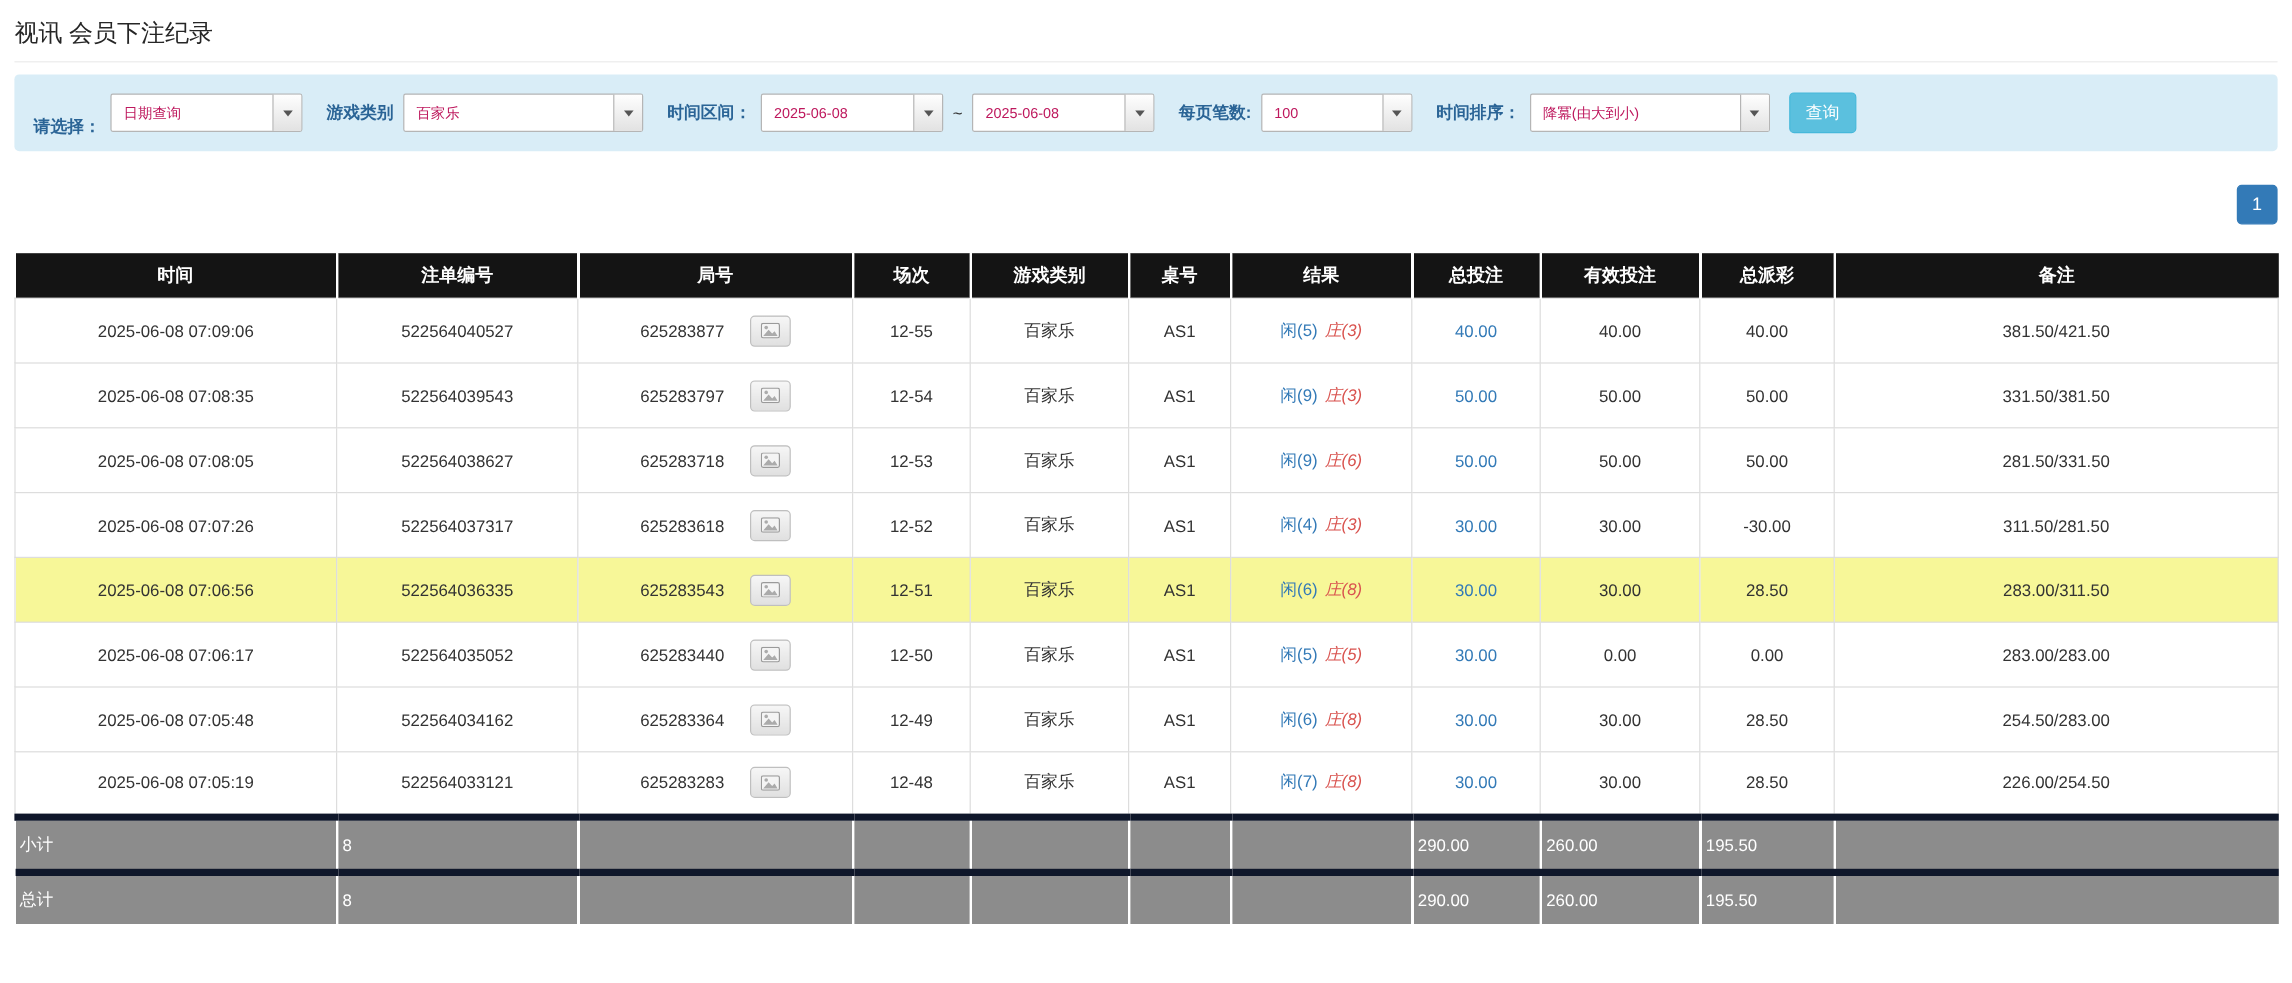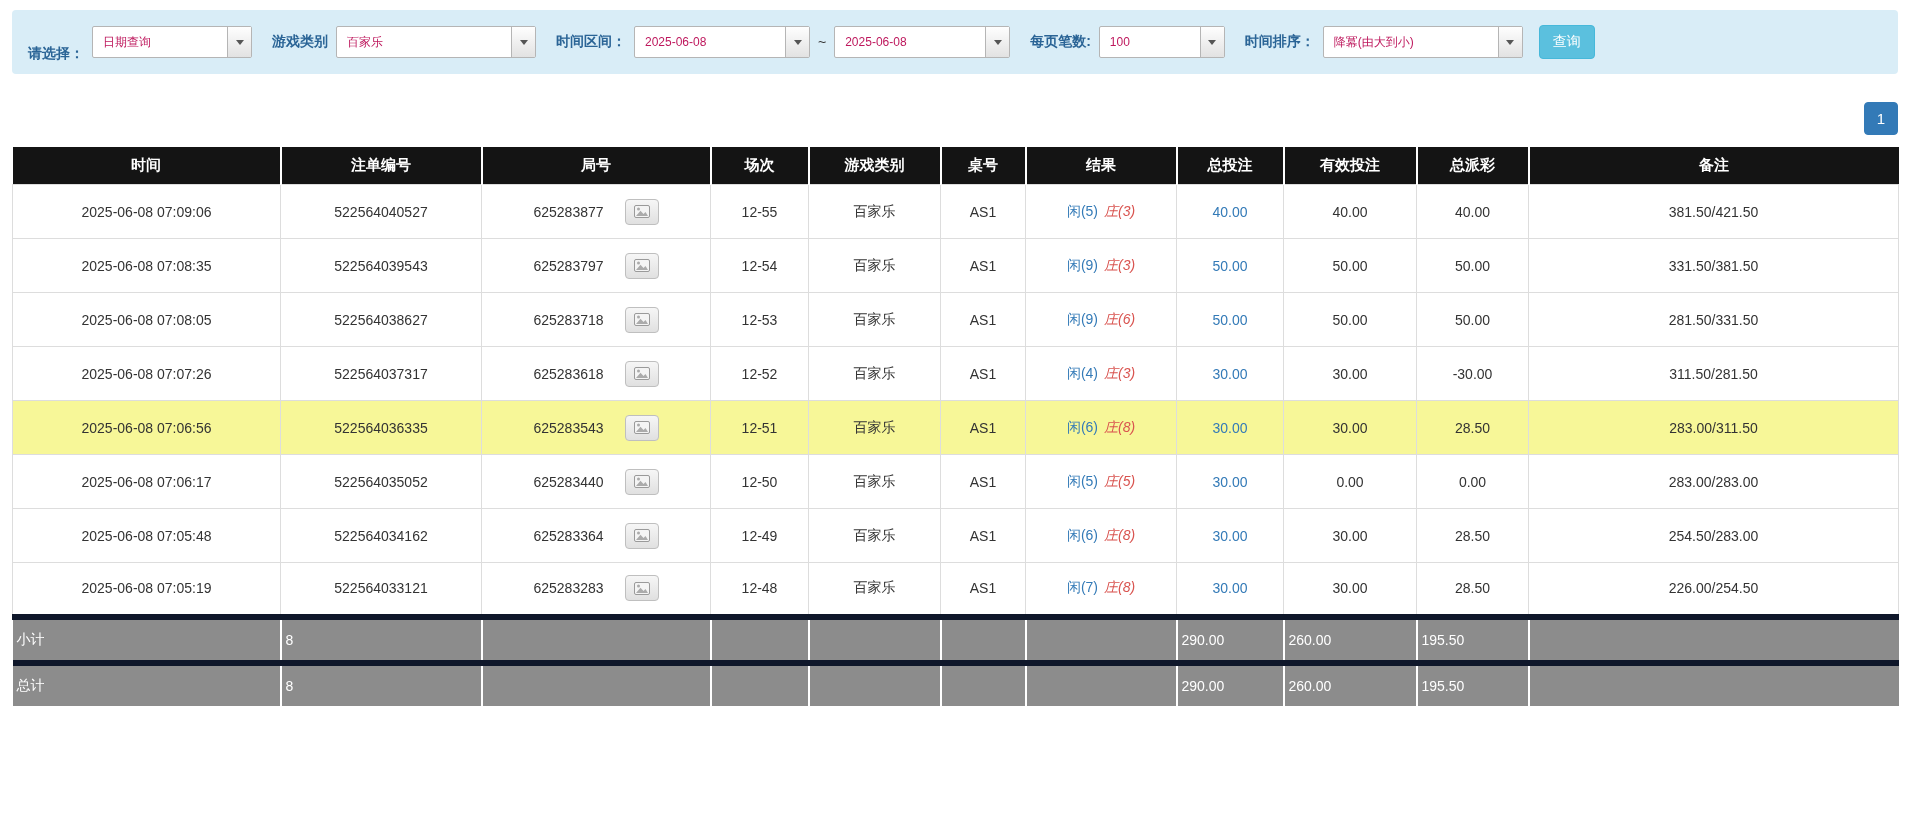--- a/index.html
+++ b/index.html
@@ -61,21 +61,21 @@
   }
   .combo-arrow::after {
     content: "";
     width: 0; height: 0;
     border-left: 4px solid transparent;
     border-right: 4px solid transparent;
     border-top: 5px solid #555;
   }
   .w-query { width: 160px; }
   .w-game  { width: 200px; }
-  .w-date  { width: 176px; }
+  .w-date  { width: 152px; }
   .w-size  { width: 126px; }
   .w-sort  { width: 200px; }
 
   .btn-query {
     margin-left: 16px;
     background: #5bc0de;
     border: 1px solid #46b8da;
     color: #fff;
     font-size: 14px;
     padding: 7px 13px;
@@ -108,21 +108,21 @@
     border: 1px solid #337ab7;
     color: #fff;
     font-size: 15px;
     padding: 7px 12px;
     border-radius: 4px;
     cursor: pointer;
   }
 
   
   .records {
-    margin-top: 12px;
+    margin-top: 24px;
     width: 100%;
     border-collapse: collapse;
     table-layout: fixed;
   }
   .records thead th {
     background: #141414;
     color: #fff;
     font-size: 15px;
     font-weight: bold;
     padding: 9px 4px;
@@ -171,20 +171,23 @@
     justify-content: center;
     cursor: pointer;
     padding: 0;
   }
 </style>
 </head>
 <body>
 
 <div class="page">
 
+  <div class="page-header">
+    <h1 class="page-title">视讯 会员下注纪录</h1>
+  </div>
 
   <div class="filter-bar">
     <span class="filter-label first">请选择：</span>
     <div class="combo w-query">
       <span class="combo-text">日期查询</span>
       <span class="combo-arrow"></span>
     </div>
 
     <span class="filter-label">游戏类别</span>
     <div class="combo w-game">

